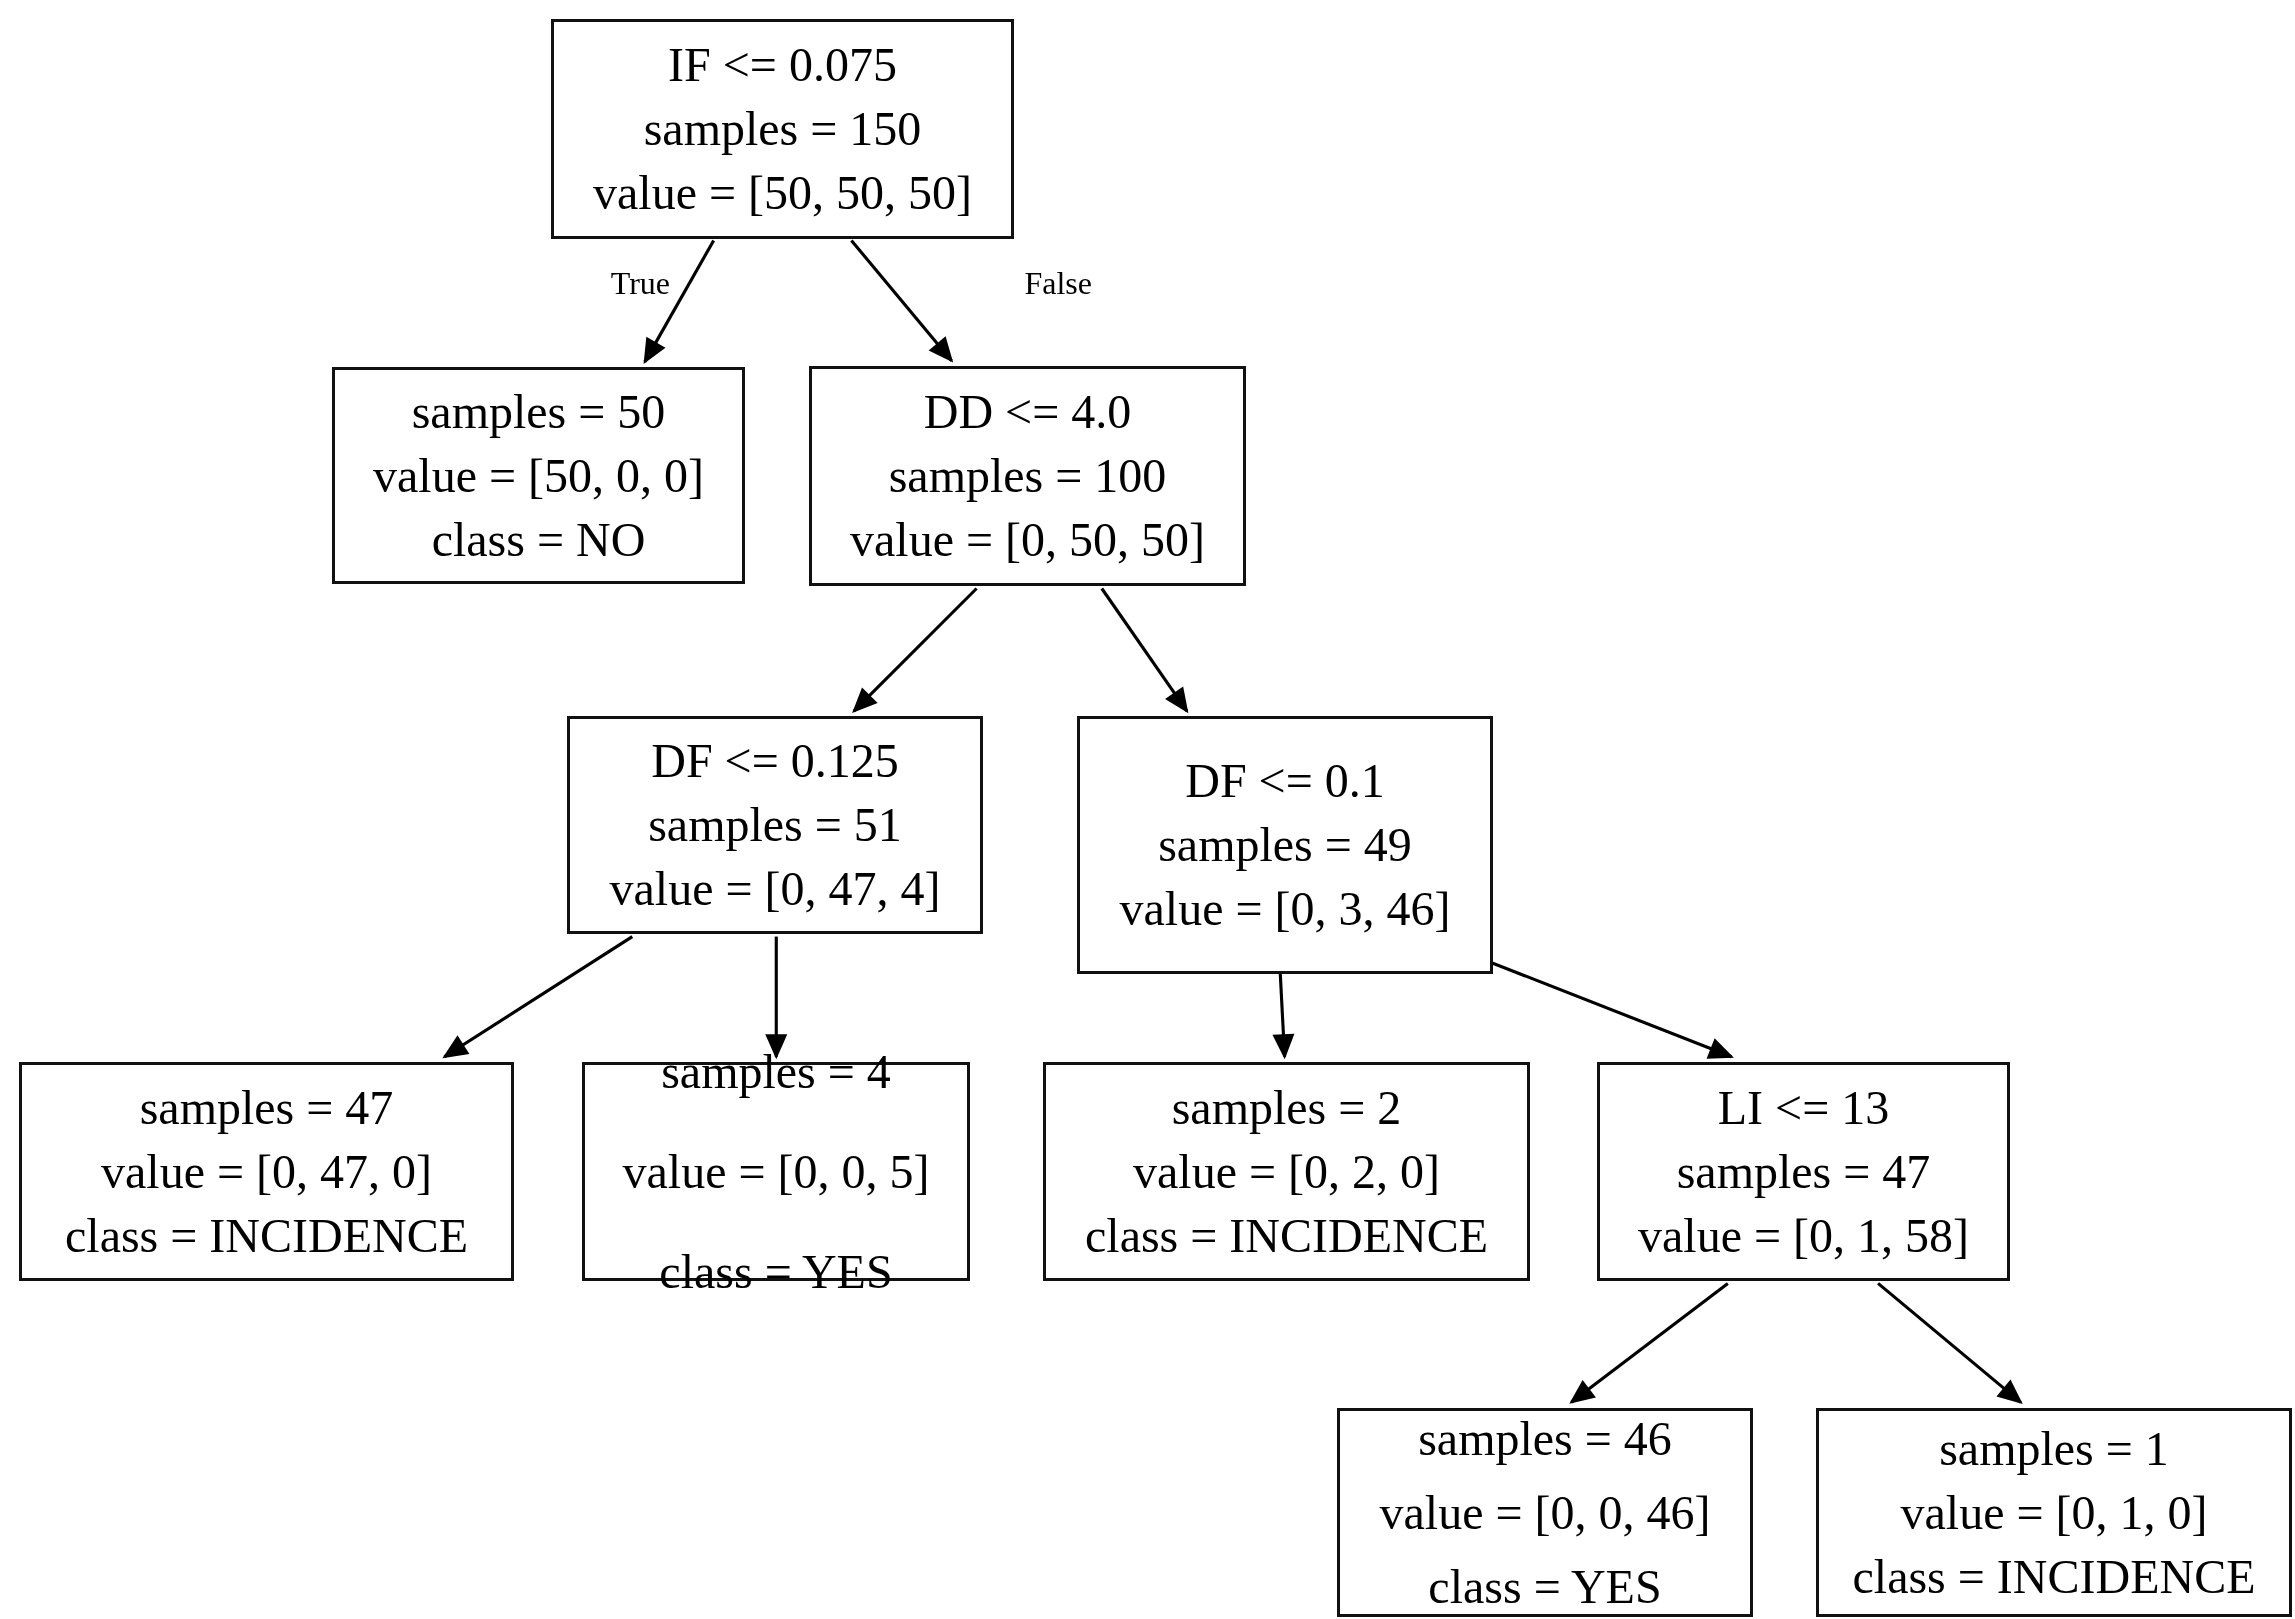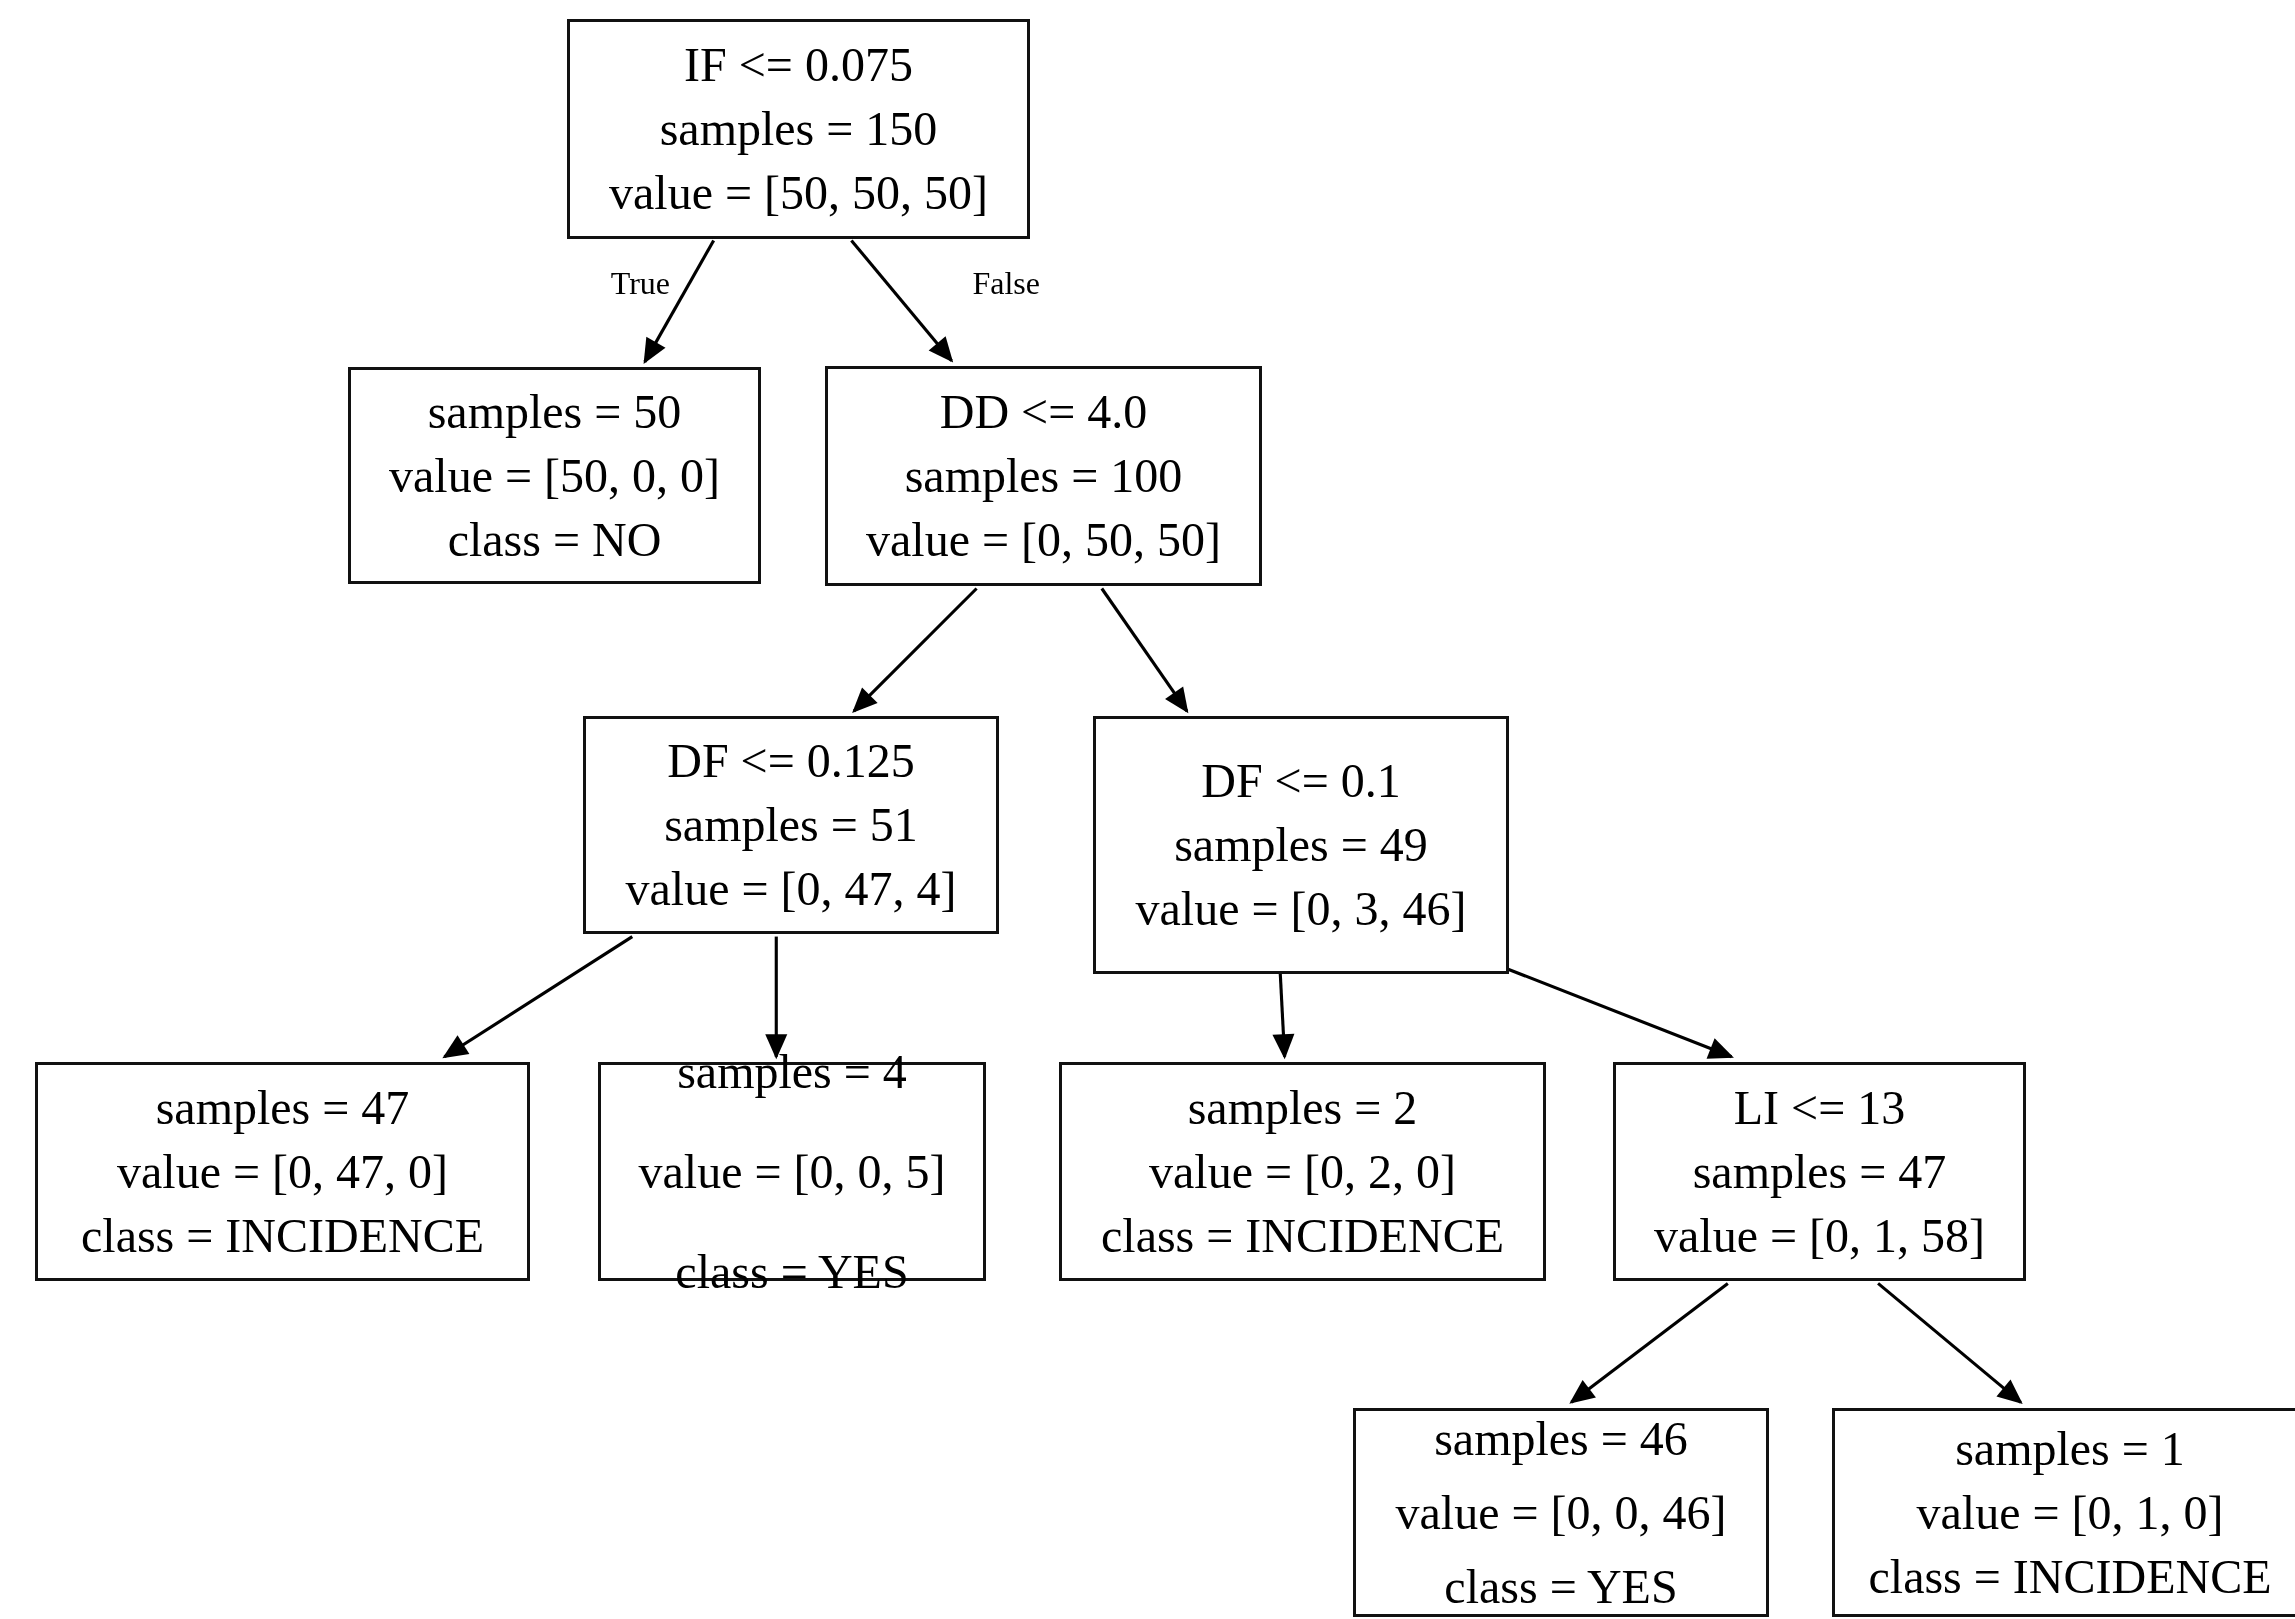--- a/index.html
+++ b/index.html
@@ -35,21 +35,20 @@
     background: var(--node-fill);
     border: 3.1px solid var(--node-border-color);
     display: flex;
     flex-direction: column;
     justify-content: center;
     align-items: center;
     text-align: left;
     font-size: 48px;
     line-height: 64px;
     white-space: nowrap;
-    margin-left: 16px;
   }
   .edge-label {
     position: absolute;
     font-size: 32px;
     line-height: 56px;
     text-align: right;
     white-space: nowrap;
   }
 </style>
 </head>
@@ -69,21 +68,21 @@
     <line x1="1760" y1="940" x2="1896" y2="1136" marker-end="url(#arrow)"></line>
     <line x1="1010" y1="1496" x2="710" y2="1688" marker-end="url(#arrow)"></line>
     <line x1="1240" y1="1496" x2="1240" y2="1688" marker-end="url(#arrow)"></line>
     <line x1="2042" y1="1496" x2="2052" y2="1688" marker-end="url(#arrow)"></line>
     <line x1="2276" y1="1496" x2="2766" y2="1688" marker-end="url(#arrow)"></line>
     <line x1="2760" y1="2050" x2="2510" y2="2240" marker-end="url(#arrow)"></line>
     <line x1="3000" y1="2050" x2="3228" y2="2240" marker-end="url(#arrow)"></line>
   </svg>
 
   <div class="edge-label" style="left:520px; top:255px; width:150px;">True</div>
-  <div class="edge-label" style="left:877px; top:255px; width:163px;">False</div>
+  <div class="edge-label" style="left:929px; top:255px; width:163px;">False</div>
 
   <div class="node" style="left:551px; top:19px; width:463px; height:220px;">
     <div>IF &lt;= 0.075</div>
     <div>samples = 150</div>
     <div>value = [50, 50, 50]</div>
   </div>
 
   <div class="node" style="left:332px; top:367px; width:413px; height:217px;">
     <div>samples = 50</div>
     <div>value = [50, 0, 0]</div>

